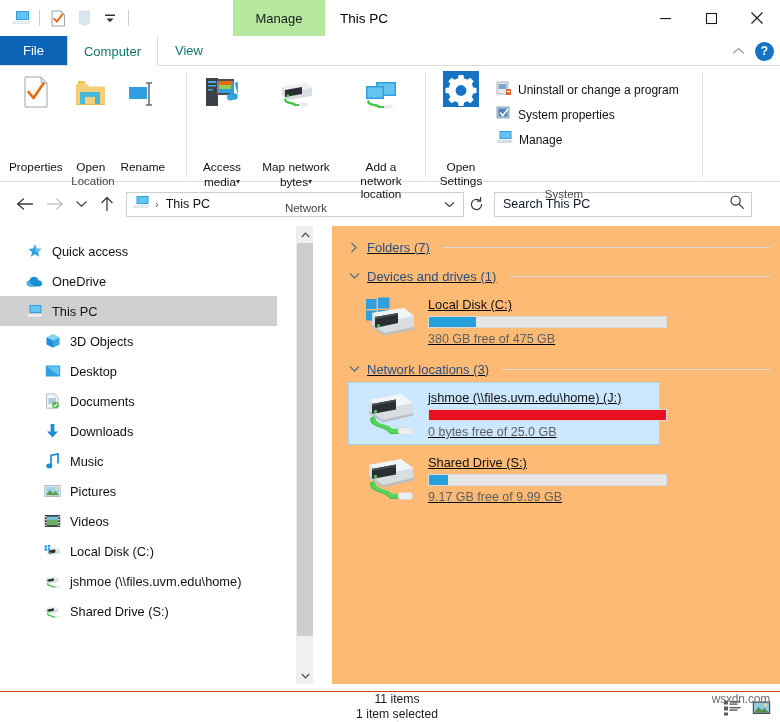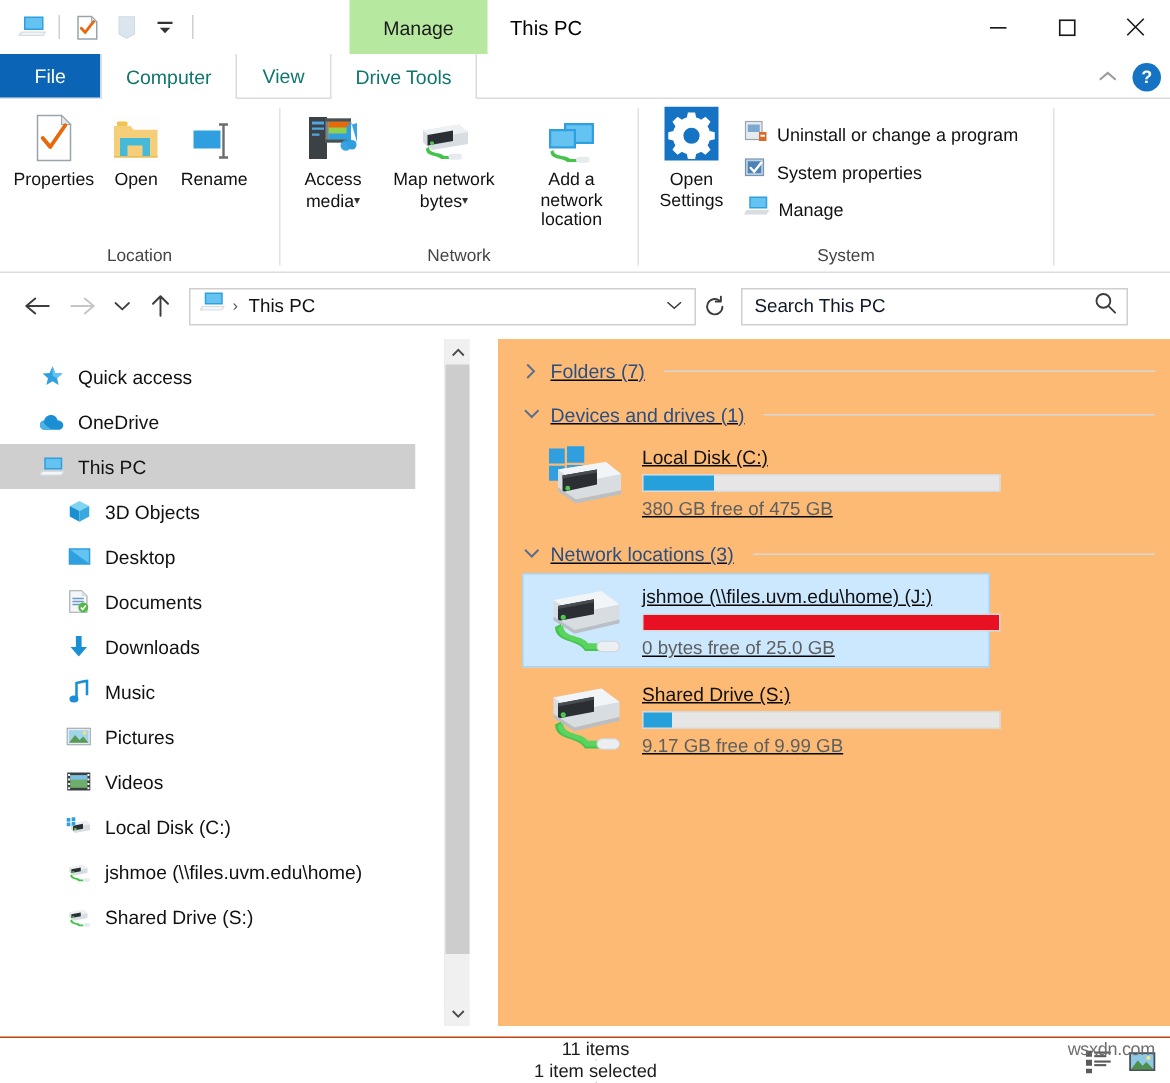--- a/index.html
+++ b/index.html
@@ -73,20 +73,21 @@
   .rgroup-body { flex:1; display:flex; align-items:flex-start; padding-top:6px; }
   .rgroup-title {
     height:20px; font-size:11.5px; color:#444; text-align:center;
     display:flex; align-items:center; justify-content:center;
   }
   .rgroup-div { width:1px; background:#e2e2e2; margin:6px 0 4px 0; align-self:stretch; }
 
   .rbtn {
     width:auto; min-width:56px; display:flex; flex-direction:column; align-items:center;
     padding:3px 5px 0 5px;
+    gap:48px;
   }
   .rbtn .ricon { height:34px; display:flex; align-items:flex-end; justify-content:center; }
   .rbtn .rlabel {
     font-size:11.8px; color:#111; text-align:center; line-height:13.5px;
     margin-top:4px; white-space:pre-line;
   }
   .caret-dn { display:inline-block; font-size:8px; color:#333; vertical-align:2px; }
 
   .rlist { display:flex; flex-direction:column; justify-content:flex-start; padding-top:6px; gap:2px; }
   .rlist-item { display:flex; align-items:center; gap:6px; height:23px; padding:0 4px; }
@@ -214,21 +215,20 @@
           <path d="M1.5 1.5 L12.5 12.5 M12.5 1.5 L1.5 12.5" stroke="#1a1a1a" stroke-width="1.1"></path>
         </svg>
       </div>
     </div>
   </div>
 
   <div class="tabstrip">
     <div class="tab file">File</div>
     <div class="tab active">Computer</div>
     <div class="tab">View</div>
-    <div class="tab ctx-child">Drive Tools</div>
 
     <div class="tabstrip-right">
       <div class="collapse-ribbon">
         <svg width="13" height="9" viewBox="0 0 13 9">
             <path d="M1.2 6.2 L6.5 1.6 L11.8 6.2" stroke="#9a9a9a" stroke-width="1.3" fill="none"></path>
           </svg>
       </div>
       <div class="help-btn">?</div>
     </div>
   </div>

